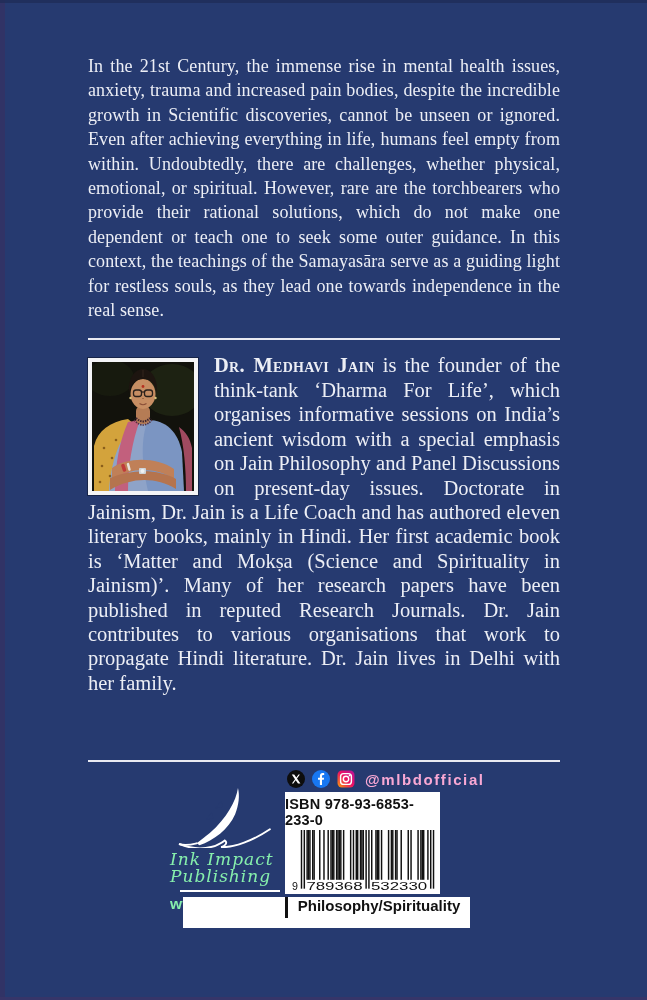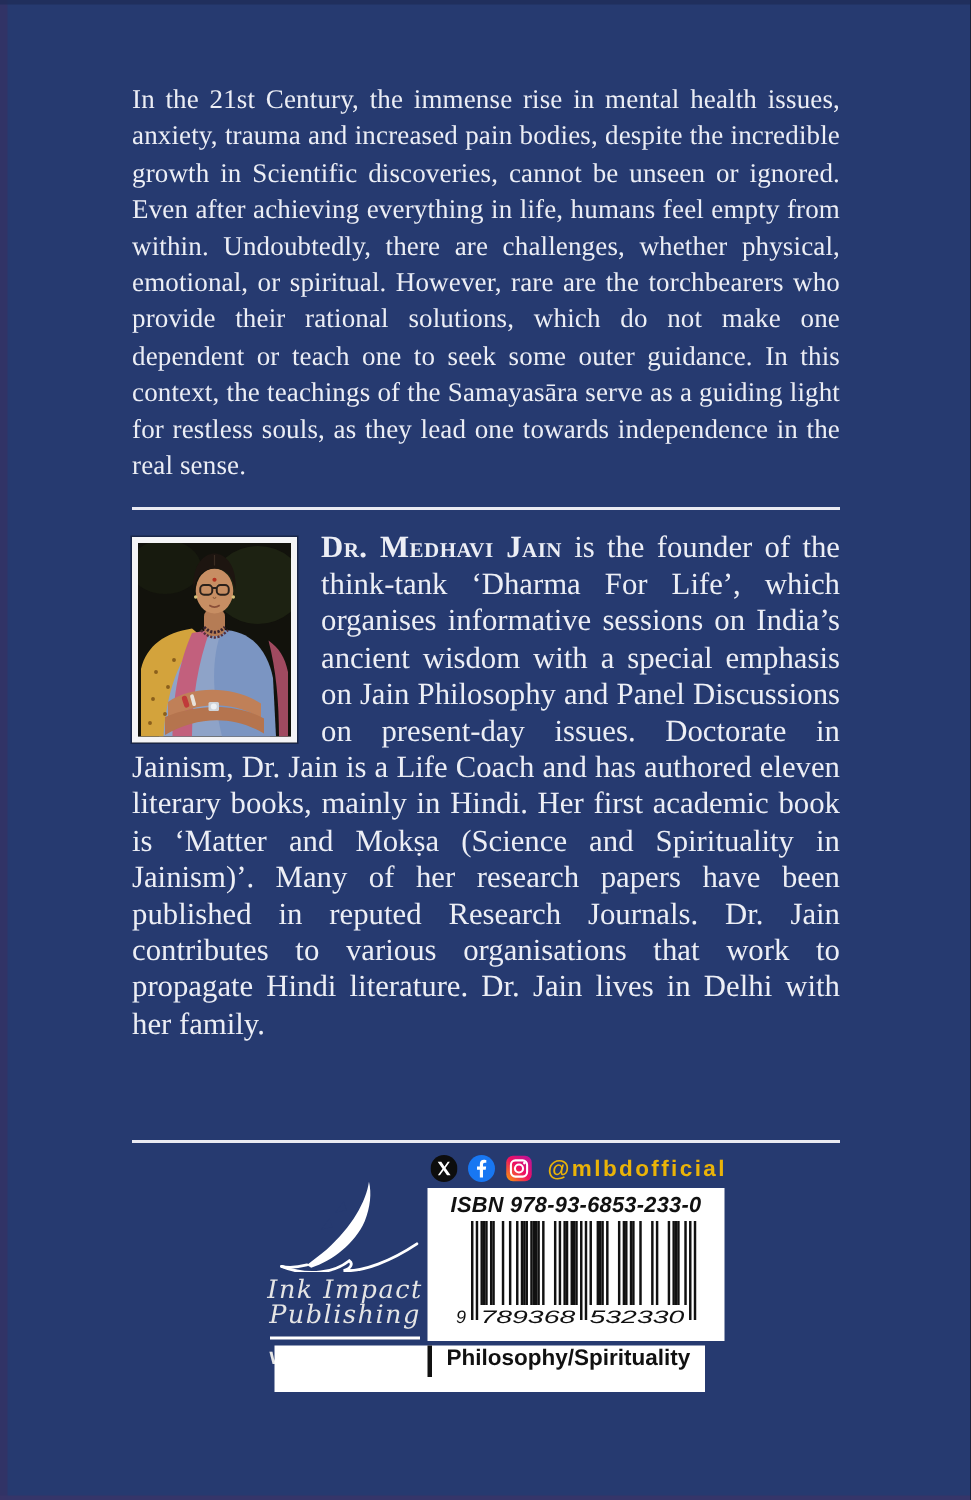--- a/index.html
+++ b/index.html
@@ -17,30 +17,30 @@
   .author-name{font-variant:small-caps;font-weight:bold;letter-spacing:.3px;margin-top:16px;}
   .photo-frame{float:left;width:102px;height:129px;border:4px solid #f4f4f6;margin:5px 16px 0 0;
                background:#12120c;box-shadow:0 0 0 1px rgba(0,0,0,.35);}
   .visit{margin:7px 0 0 0;font-style:italic;font-size:20px;letter-spacing:.2px;}
 
   .divider2{position:absolute;left:88px;top:760px;width:472px;height:2px;background:#e9eaf2;}
 
   .social{position:absolute;left:287px;top:770px;display:flex;align-items:center;gap:7px;}
   .icon{width:18px;height:18px;display:block;}
   .handle{font-family:"Liberation Sans",sans-serif;font-weight:bold;font-size:15px;
-          letter-spacing:1.6px;color:#eab308;margin-left:3px;}
-
-  .logo-block{position:absolute;left:170px;top:786px;width:120px;text-align:center;color:#e5e5e5;}
+          letter-spacing:1.6px;color:#f9a8d4;margin-left:3px;}
+
+  .logo-block{position:absolute;left:170px;top:786px;width:120px;text-align:left;color:#86efac;}
   .logo-name{font-family:"DejaVu Serif",serif;font-style:italic;font-size:17px;line-height:19px;
              letter-spacing:1px;margin-top:-2px;}
   .logo-line{width:100px;height:2px;background:#fff;margin:4px auto 3px auto;}
   .logo-site{font-family:"Liberation Sans",sans-serif;font-weight:bold;font-size:15.5px;letter-spacing:.5px;}
 
-  .isbn-box{position:absolute;left:285px;top:792px;width:198px;height:102px;background:#ffffff;
-            display:flex;flex-direction:column;align-items:center;font-style:italic;}
+  .isbn-box{position:absolute;left:285px;top:792px;width:155px;height:102px;background:#ffffff;
+            display:flex;flex-direction:column;align-items:center;}
   .isbn-label{font-family:"Liberation Sans",sans-serif;font-weight:bold;font-size:14.5px;color:#111;
               margin-top:4px;letter-spacing:.2px;}
   #barcode{margin-top:2px;}
   .bc-digits{font-family:"Liberation Sans",sans-serif;font-size:12px;fill:#111;}
 
   .category-strip{position:absolute;left:183px;top:897px;width:287px;height:31px;background:#ffffff;
                   display:flex;}
   .category-bar{width:3px;height:21px;background:#111;margin-left:102px;flex:0 0 auto;}
   .category-label{flex:1;text-align:center;font-family:"Liberation Sans",sans-serif;font-weight:bold;
                   font-size:15px;color:#111;}

